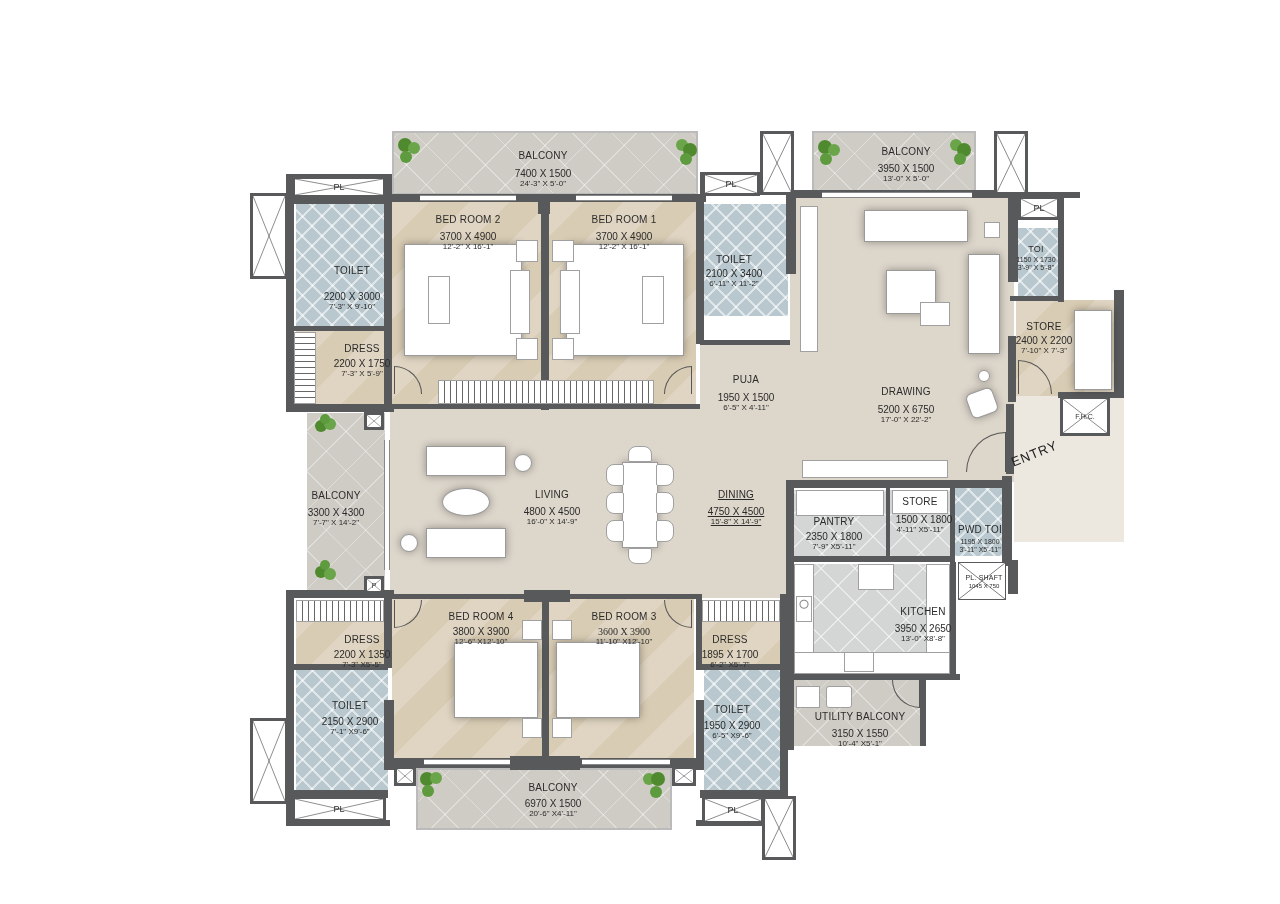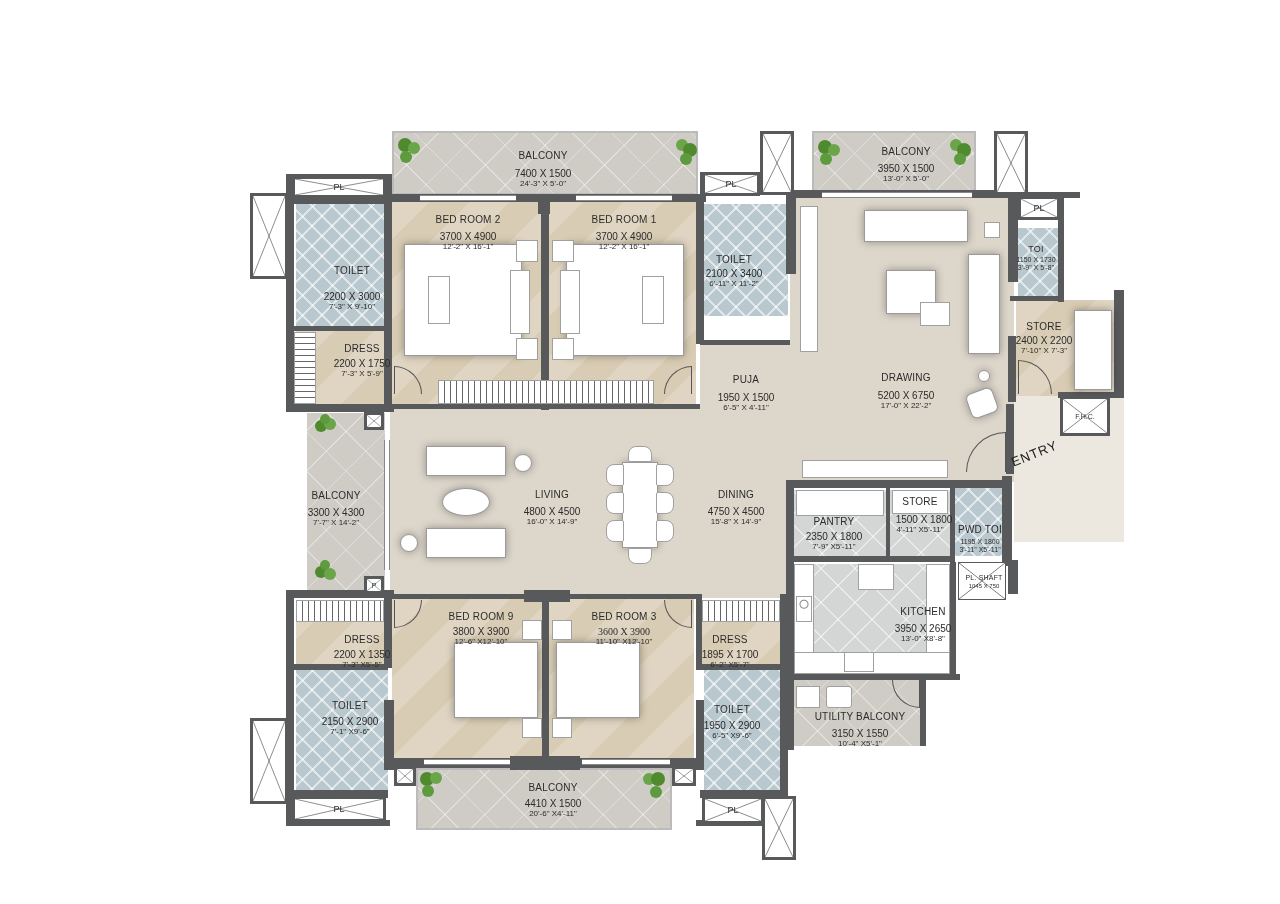--- a/index.html
+++ b/index.html
@@ -383,36 +383,36 @@
 <div class="label" style="left:1044px;top:321px;">
   <span class="n">STORE</span>
   <span class="m" style="margin-top:2px;">2400 X 2200</span>
   <span class="i">7'-10" X 7'-3"</span>
 </div>
 <div class="label" style="left:746px;top:374px;">
   <span class="n">PUJA</span>
   <span class="m" style="margin-top:6px;">1950 X 1500</span>
   <span class="i">6'-5" X 4'-11"</span>
 </div>
-<div class="label" style="left:906px;top:372px;text-align:center;">
+<div class="label" style="left:906px;top:386px;text-align:center;">
   <span class="n">DRAWING</span>
   <span class="m" style="margin-top:6px;">5200 X 6750</span>
   <span class="i">17'-0" X 22'-2"</span>
 </div>
 <div class="label" style="left:336px;top:490px;">
   <span class="n">BALCONY</span>
   <span class="m" style="margin-top:5px;">3300 X 4300</span>
   <span class="i">7'-7" X 14'-2"</span>
 </div>
 <div class="label" style="left:552px;top:489px;">
   <span class="n">LIVING</span>
   <span class="m">4800 X 4500</span>
   <span class="i">16'-0" X 14'-9"</span>
 </div>
-<div class="label" style="left:736px;top:489px;">
+<div class="label" style="left:736px;top:489px;text-decoration:underline;">
   <span class="n">DINING</span>
   <span class="m">4750 X 4500</span>
   <span class="i">15'-8" X 14'-9"</span>
 </div>
 <div class="label" style="left:834px;top:516px;">
   <span class="n">PANTRY</span>
   <span class="m" style="margin-top:3px;">2350 X 1800</span>
   <span class="i">7'-9" X5'-11"</span>
 </div>
 <div class="label" style="left:920px;top:496px;">
@@ -428,21 +428,21 @@
 <div class="label small" style="left:984px;top:574px;">
   <span class="n" style="font-size:7px;">PL. SHAFT</span>
   <span class="m" style="font-size:6px;margin-top:1px;">1045 X 750</span>
 </div>
 <div class="label" style="left:878px;top:606px;margin-left:45px;">
   <span class="n">KITCHEN</span>
   <span class="m">3950 X 2650</span>
   <span class="i">13'-0" X8'-8"</span>
 </div>
 <div class="label" style="left:481px;top:611px;">
-  <span class="n">BED ROOM 9</span>
+  <span class="n">BED ROOM 4</span>
   <span class="m" style="margin-top:3px;">3800 X 3900</span>
   <span class="i">12'-6" X12'-10"</span>
 </div>
 <div class="label" style="left:624px;top:611px;">
   <span class="n">BED ROOM 3</span>
   <span class="m" style="margin-top:3px;font-family:Liberation Serif, serif;">3600 X 3900</span>
   <span class="i">11'-10" X12'-10"</span>
 </div>
 <div class="label" style="left:362px;top:634px;">
   <span class="n">DRESS</span>
@@ -464,17 +464,17 @@
   <span class="m" style="margin-top:4px;">1950 X 2900</span>
   <span class="i">6'-5" X9'-6"</span>
 </div>
 <div class="label" style="left:860px;top:711px;">
   <span class="n">UTILITY BALCONY</span>
   <span class="m">3150 X 1550</span>
   <span class="i">10'-4" X5'-1"</span>
 </div>
 <div class="label" style="left:553px;top:782px;">
   <span class="n">BALCONY</span>
-  <span class="m" style="margin-top:4px;">4410 X 1500</span>
+  <span class="m" style="margin-top:4px;">6970 X 1500</span>
   <span class="i">20'-6" X4'-11"</span>
 </div>
 
 <div class="entry" style="left:1010px;top:446px;">ENTRY</div>
 
 </body></html>

